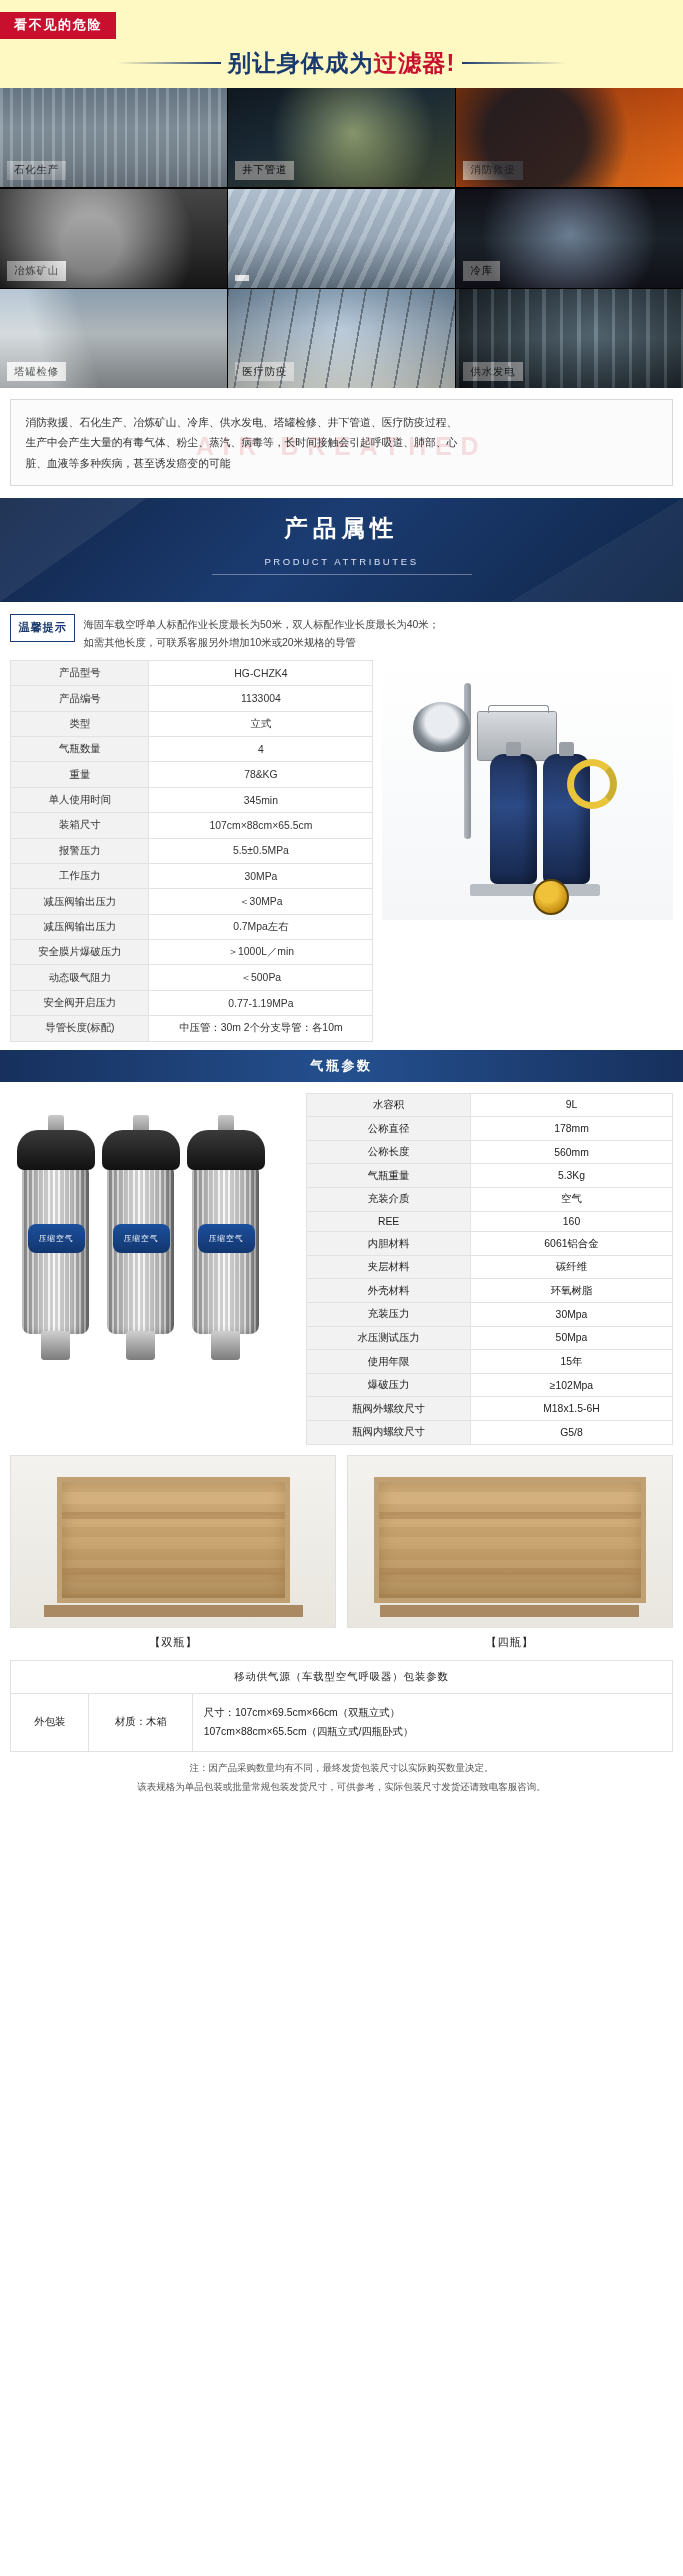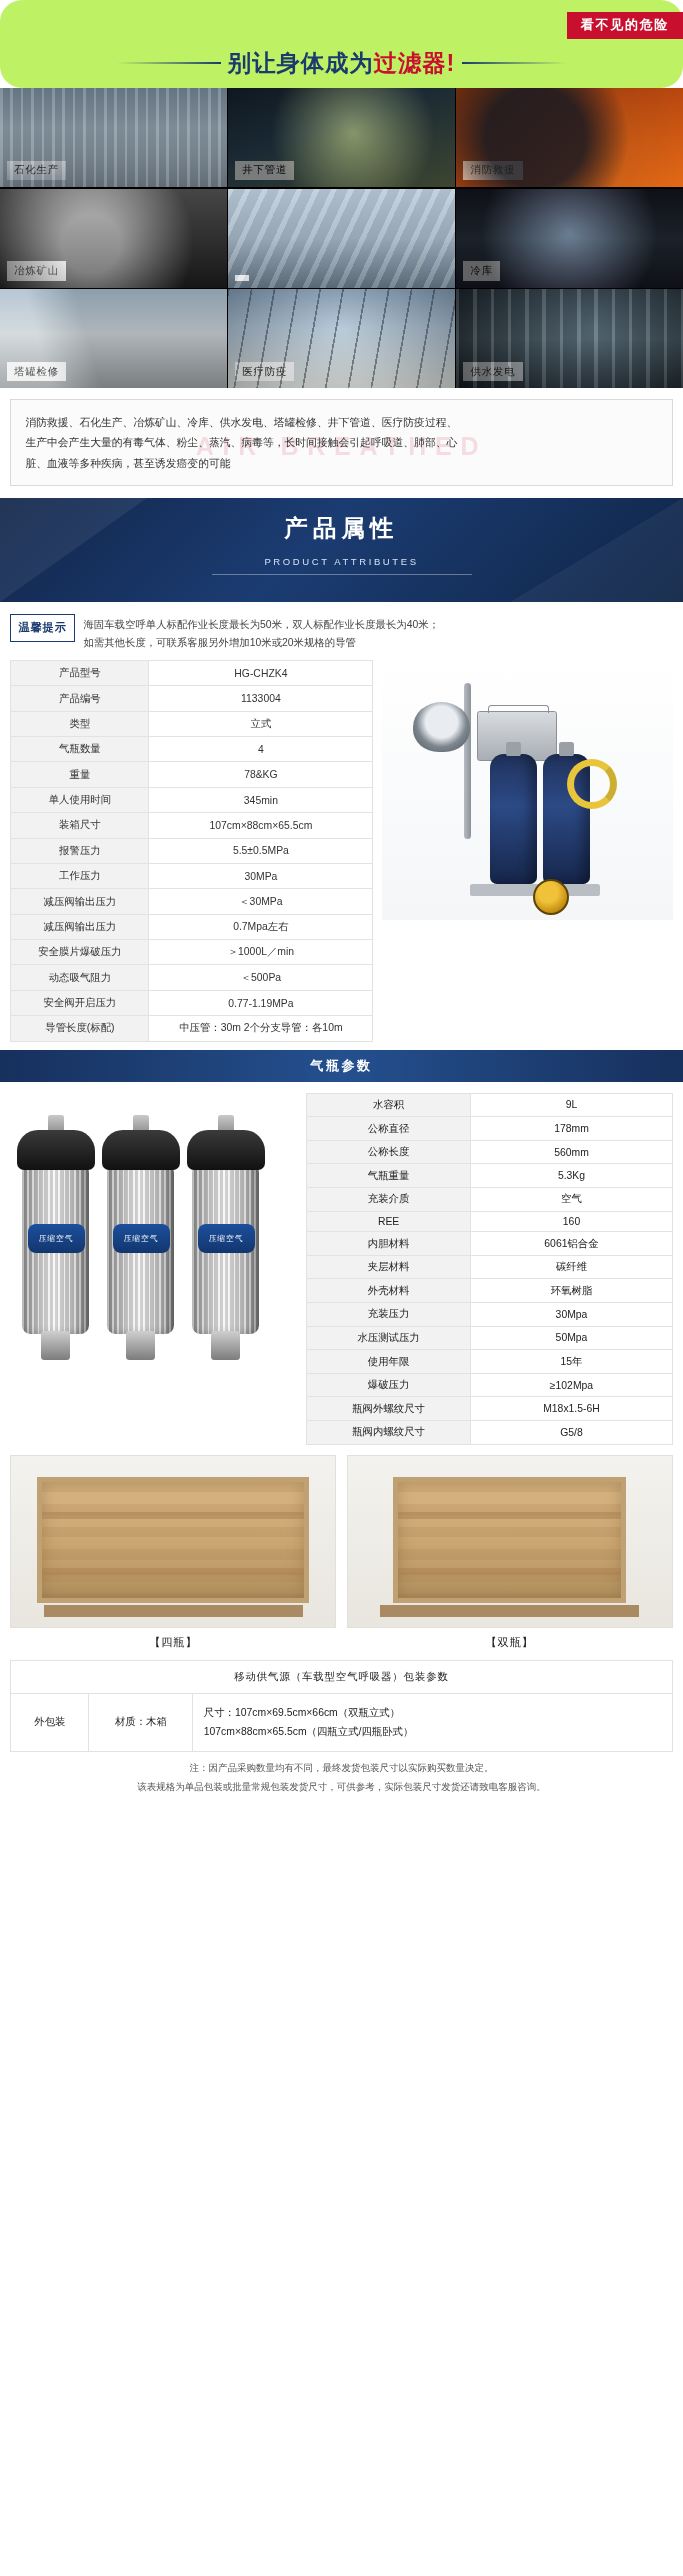--- a/index.html
+++ b/index.html
@@ -6,24 +6,23 @@
   body {
     width: 683px;
     font-family: "Liberation Sans", "DejaVu Sans", sans-serif;
     background: #ffffff;
     color: #222;
   }
   .page { width: 683px; position: relative; }
 
   
   .header {
-    background: #bef264;
+    background: #fef9c3;
     padding: 12px 0 8.7px 0;
-    text-align: right;
-    border-radius: 22px;
+    text-align: left;
   }
   .tag-danger {
     display: inline-block;
     background: #c8102e;
     color: #fff;
     font-size: 13px;
     font-weight: bold;
     letter-spacing: 1.7px;
     padding: 4.3px 14px;
   }
@@ -700,31 +699,31 @@
             <td class="k">瓶阀内螺纹尺寸</td>
             <td class="v">G5/8</td>
           </tr>
       </tbody>
     </table>
   </div>
 
   <div class="crates">
     <div class="crate-card">
       <div class="crate-img">
-        <div class="crate-box wide"></div>
+        <div class="crate-box"></div>
         <div class="crate-base"></div>
       </div>
-      <div class="crate-cap">【四瓶】</div>
+      <div class="crate-cap">【双瓶】</div>
     </div>
     <div class="crate-card">
       <div class="crate-img">
-        <div class="crate-box"></div>
+        <div class="crate-box wide"></div>
         <div class="crate-base"></div>
       </div>
-      <div class="crate-cap">【双瓶】</div>
+      <div class="crate-cap">【四瓶】</div>
     </div>
   </div>
 
   <div class="pack">
     <div class="pack-title">移动供气源（车载型空气呼吸器）包装参数</div>
     <div class="pack-body">
       <div class="c1">外包装</div>
       <div class="c2">材质：木箱</div>
       <div class="c3">
         <div>尺寸：107cm×69.5cm×66cm（双瓶立式）</div>

